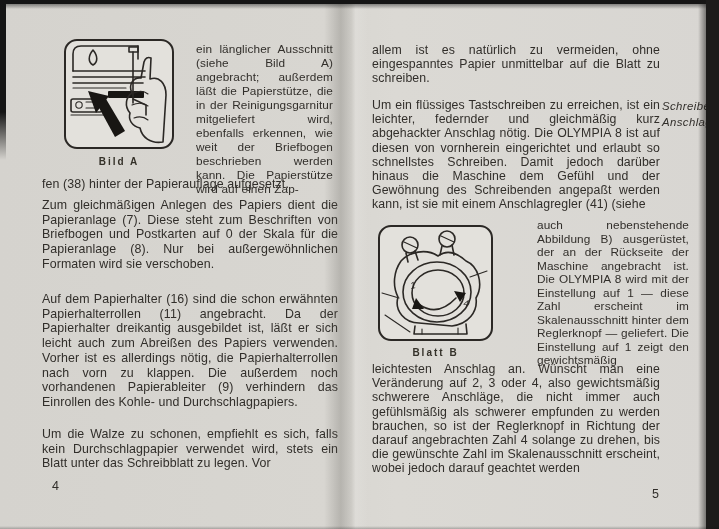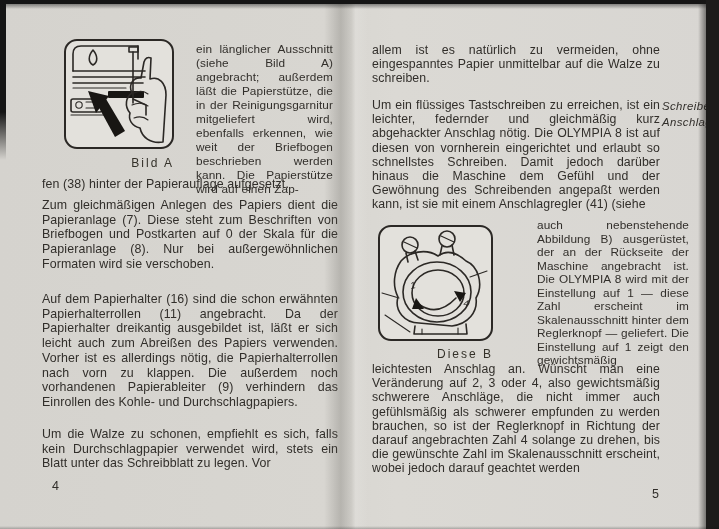--- a/index.html
+++ b/index.html
@@ -12,21 +12,21 @@
   .body-l{font-size:12.4px;line-height:14.7px;}
   .body-r{font-size:12.3px;line-height:14.2px;}
   .narrow{font-size:11.8px;line-height:14.0px;}
   .narrow-b{font-size:11.8px;line-height:13.5px;margin-left:32px;}
   .oneline{white-space:nowrap;text-align:left;}
   .pagenum{position:absolute;font-size:12.5px;}
   .figframe{
     position:absolute;border:2.6px solid #2b2825;border-radius:13px;
     background:#e3e1dc;box-sizing:border-box;
   }
-  .figcap{position:absolute;text-align:right;font-size:12px;letter-spacing:2px;font-weight:normal;color:#343129;}
+  .figcap{position:absolute;text-align:center;font-size:10px;letter-spacing:2px;font-weight:bold;color:#343129;}
   .marginnote{position:absolute;font-style:italic;font-size:11.4px;line-height:15.5px;letter-spacing:0.4px;white-space:nowrap;}
   .gutter{
     position:absolute;left:324px;top:0;width:44px;height:529px;pointer-events:none;
     background:linear-gradient(to right,rgba(92,90,84,0) 0%,rgba(92,90,84,0.28) 38%,rgba(92,90,84,0.10) 62%,rgba(255,255,255,0.12) 72%,rgba(92,90,84,0) 100%);
   }
   .edge-top{position:absolute;left:0;top:0;width:719px;height:4px;background:#151515;}
   .edge-top-fade{position:absolute;left:0;top:4px;width:719px;height:5px;background:linear-gradient(to bottom,rgba(20,20,20,0.45),rgba(20,20,20,0));}
   .edge-right{position:absolute;left:706px;top:0;width:13px;height:529px;background:#1c1b1a;}
   .edge-right-fade{position:absolute;left:698px;top:0;width:8px;height:529px;background:linear-gradient(to right,rgba(25,24,23,0),rgba(25,24,23,0.5));}
   .edge-left{position:absolute;left:0;top:0;width:6px;height:160px;background:linear-gradient(to bottom,#151515 0%,#151515 70%,rgba(21,21,21,0) 100%);}
@@ -87,21 +87,21 @@
 
     <div class="txt body-l" style="left:42px;top:292px;width:296px;">Auf dem Papierhalter (16) sind die schon erwähnten Papierhalterrollen (11) angebracht. Da der Papierhalter dreikantig ausgebildet ist, läßt er sich leicht auch zum Abreißen des Papiers verwenden. Vorher ist es allerdings nötig, die Papierhalterrollen nach vorn zu klappen. Die außerdem noch vorhandenen Papierableiter (9) verhindern das Einrollen des Kohle- und Durchschlagpapiers.</div>
 
     <div class="txt body-l" style="left:42px;top:427px;width:296px;">Um die Walze zu schonen, empfiehlt es sich, falls kein Durchschlagpapier verwendet wird, stets ein Blatt unter das Schreibblatt zu legen. Vor</div>
 
     <div class="pagenum" style="left:52px;top:479px;">4</div>
   </div>
 
   <div>
 
-    <div class="txt body-r" style="left:372px;top:43px;width:288px;">allem ist es natürlich zu vermeiden, ohne eingespanntes Papier unmittelbar auf die Walze zu schreiben.</div>
+    <div class="txt body-r" style="left:372px;top:43px;width:288px;">allem ist es natürlich zu vermeiden, ohne eingespanntes Papier unmittelbar auf die Blatt zu schreiben.</div>
 
     <div class="txt body-r" style="left:372px;top:98px;width:288px;">Um ein flüssiges Tastschreiben zu erreichen, ist ein leichter, federnder und gleichmäßig kurz abgehackter Anschlag nötig. Die OLYMPIA 8 ist auf diesen von vornherein eingerichtet und erlaubt so schnellstes Schreiben. Damit jedoch darüber hinaus die Maschine dem Gefühl und der Gewöhnung des Schreibenden angepaßt werden kann, ist sie mit einem Anschlagregler (41) (siehe</div>
 
     <div class="marginnote" style="left:662px;top:99px;">
       <div>Schreiben:</div>
       <div>Anschlag</div>
     </div>
 
     <div class="figframe" style="left:378px;top:225px;width:115px;height:116px;">
       <svg width="109" height="110" viewBox="0 0 109 110">
@@ -126,21 +126,21 @@
         <polygon class="ink-fill" points="36,71 44,82 32,82"></polygon>
         <polygon class="ink-fill" points="80,75 74,64 86,66"></polygon>
 
         <text class="figlabel" x="31" y="62" transform="rotate(-12 31 62)">1</text>
         <text class="figlabel" x="83" y="79" transform="rotate(10 83 79)">4</text>
 
         <path class="ink" d="M35,99 L34,107 L87,107 L86,97"></path>
         <path class="ink-thin" d="M42,107 L42,102 M78,107 L78,101"></path>
       </svg>
     </div>
-    <div class="figcap" style="left:378px;top:347px;width:115px;">Diese B</div>
+    <div class="figcap" style="left:378px;top:347px;width:115px;">Blatt B</div>
 
     <div class="txt narrow-b" style="left:505px;top:219px;width:152px;">auch nebenstehende Abbildung B) ausgerüstet, der an der Rückseite der Maschine angebracht ist. Die OLYMPIA 8 wird mit der Einstellung auf 1 — diese Zahl erscheint im Skalenausschnitt hinter dem Reglerknopf — geliefert. Die Einstellung auf 1 zeigt den gewichtsmäßig</div>
 
     <div class="txt body-r" style="left:372px;top:362px;width:288px;">leichtesten Anschlag an. Wünscht man eine Veränderung auf 2, 3 oder 4, also gewichtsmäßig schwerere Anschläge, die nicht immer auch gefühlsmäßig als schwerer empfunden zu werden brauchen, so ist der Reglerknopf in Richtung der darauf angebrachten Zahl 4 solange zu drehen, bis die gewünschte Zahl im Skalenausschnitt erscheint, wobei jedoch darauf geachtet werden</div>
 
     <div class="pagenum" style="left:652px;top:487px;">5</div>
   </div>
 
   <div class="gutter"></div>
   <div class="edge-left"></div>

